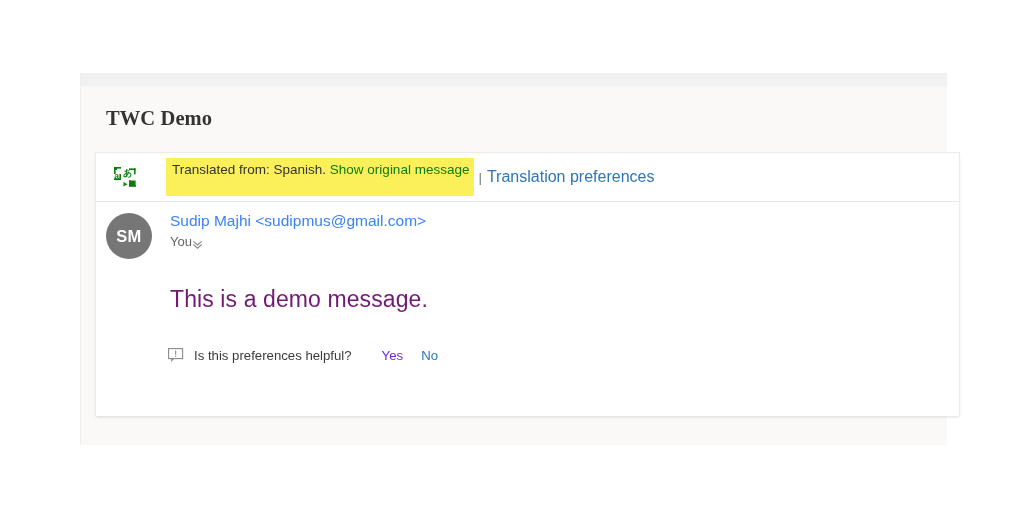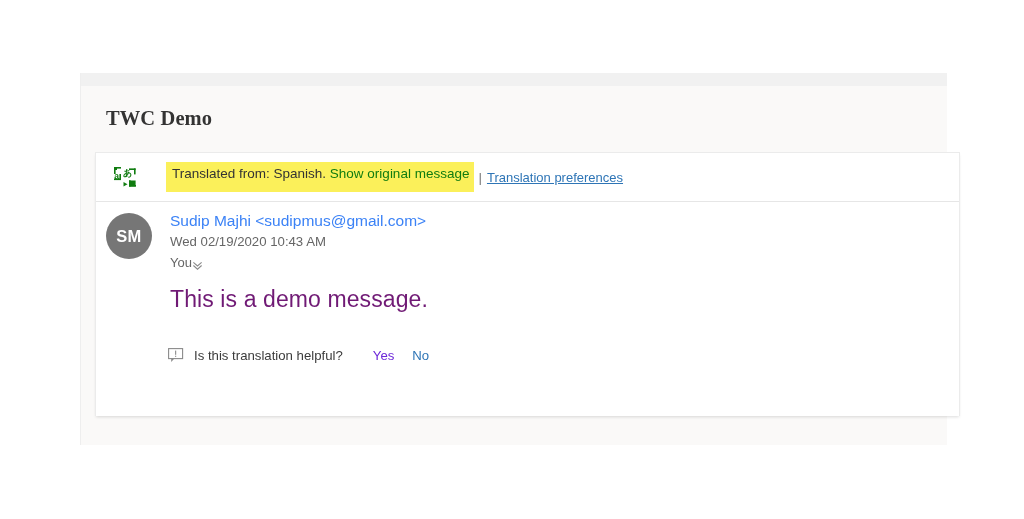--- a/index.html
+++ b/index.html
@@ -94,46 +94,46 @@
     position: absolute;
     left: 70px;
     top: 0;
     height: 48px;
     display: flex;
     align-items: center;
     white-space: nowrap;
   }
   .banner-highlight {
     background: #fbf05a;
-    padding: 5px 5px 11px 6px;
+    padding: 5px 5px 19px 6px;
     font-size: 13.5px;
     color: #333333;
     line-height: 1.1;
   }
   .banner-highlight .show-original {
     color: #107c10;
     cursor: pointer;
   }
   .banner-sep {
     font-size: 13.5px;
     color: #777777;
     padding: 0 5px 0 4px;
   }
   .banner-pref-link {
-    font-size: 13px;
+    font-size: 16px;
     color: #2e75b6;
     cursor: pointer;
-    text-decoration: underline;
   }
 
   
   .sender-block {
     position: relative;
     padding: 13px 0 0 0;
     height: 215px;
+    text-align: right;
   }
   .avatar {
     position: absolute;
     left: 10px;
     top: 11px;
     width: 46px;
     height: 46px;
     border-radius: 50%;
     background: #767676;
     color: #ffffff;
@@ -265,21 +265,20 @@
         </div>
 
       </div>
 
       <div class="sender-block">
 
         <div class="avatar">SM</div>
 
         <div class="sender-meta">
           <div class="sender-name">Sudip Majhi &lt;sudipmus@gmail.com&gt;</div>
-          <div class="sender-date">Wed 02/19/2020 10:43 AM</div>
           <div class="sender-recipients">
             <span>You</span>
             <span class="chev-double">
               <svg viewBox="0 0 12 12" width="11" height="11" xmlns="http://www.w3.org/2000/svg">
                 <polyline points="1.5,2.5 6,6.5 10.5,2.5" fill="none" stroke="#8a8a8a" stroke-width="1.2"></polyline>
                 <polyline points="1.5,6 6,10 10.5,6" fill="none" stroke="#8a8a8a" stroke-width="1.2"></polyline>
               </svg>
             </span>
           </div>
         </div>
@@ -288,21 +287,21 @@
 
         <div class="feedback-row">
           <span class="feedback-icon">
             <svg viewBox="0 0 17 15" width="17" height="15" xmlns="http://www.w3.org/2000/svg">
               <rect x="0.6" y="0.6" width="14" height="10" fill="none" stroke="#8a8a8a" stroke-width="1.1"></rect>
               <polygon points="3.2,10.6 3.2,14 6.4,10.6" fill="#8a8a8a"></polygon>
               <rect x="7.1" y="2.6" width="1.1" height="4.2" fill="#8a8a8a"></rect>
               <rect x="7.1" y="7.7" width="1.1" height="1.2" fill="#8a8a8a"></rect>
             </svg>
           </span>
-          <span class="feedback-question">Is this translation helpful?</span>
+          <span class="feedback-question">Is this preferences helpful?</span>
           <span class="feedback-yes">Yes</span>
           <span class="feedback-no">No</span>
         </div>
 
       </div>
 
     </div>
   </div>
 </div>
 

